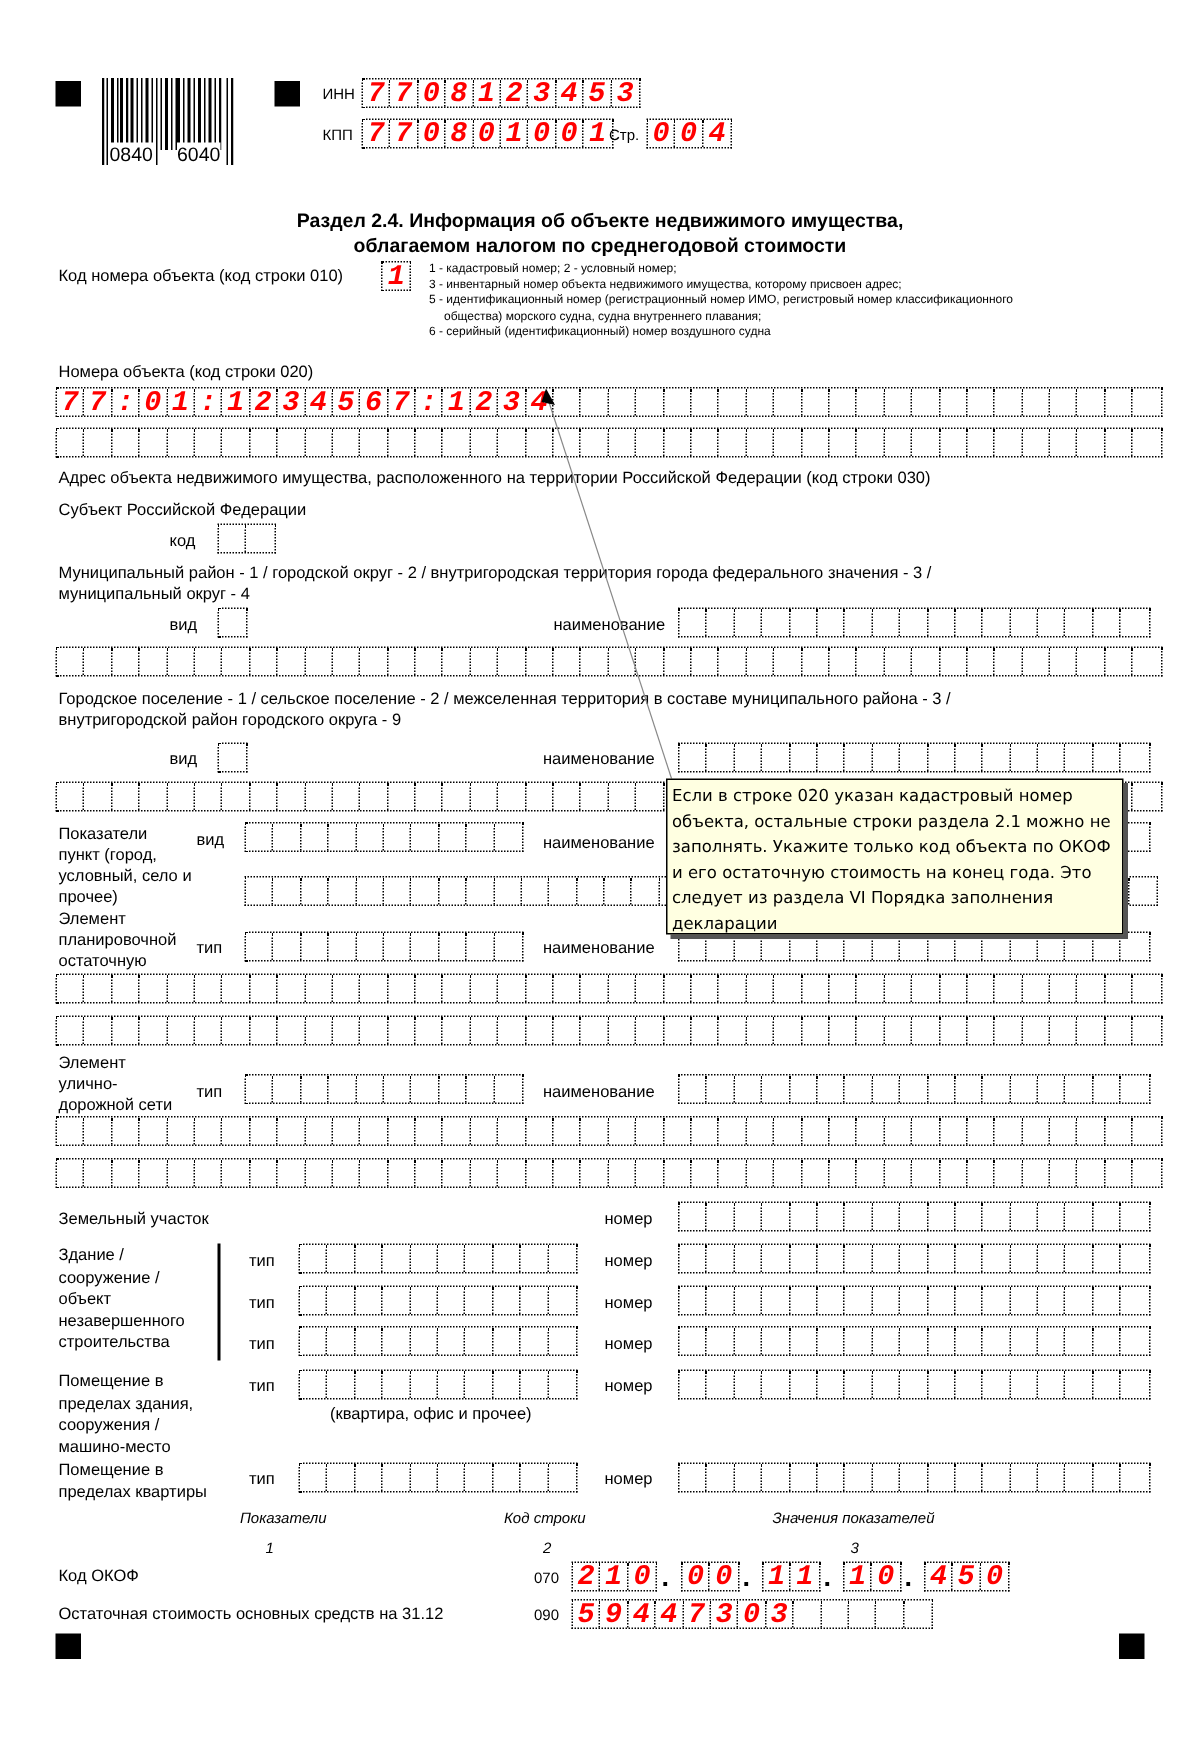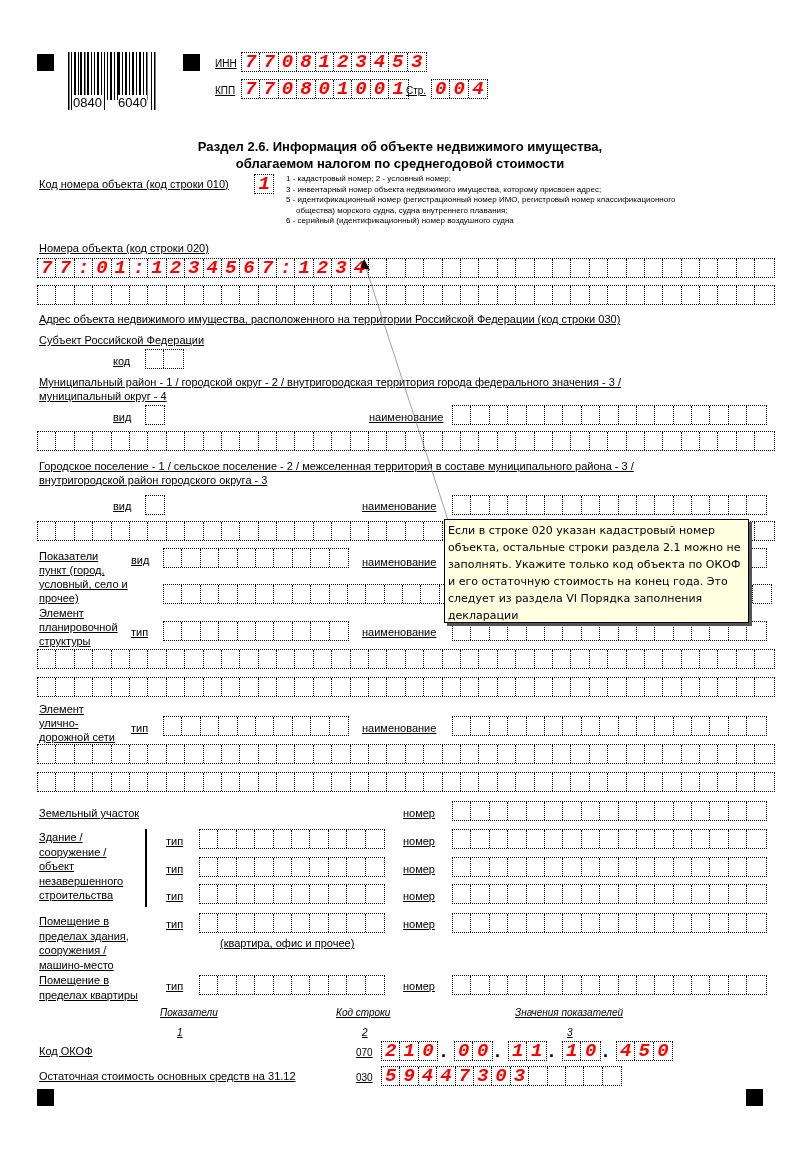--- a/index.html
+++ b/index.html
@@ -2,21 +2,21 @@
 <html><head>
 <meta charset="utf-8">
 <style>
   html,body{margin:0;padding:0;background:#fff;}
   body{width:800px;height:1160px;position:relative;overflow:hidden;font-family:"Liberation Sans",sans-serif;color:#000;font-size:11px;}
   .abs{position:absolute;}
   .marker{position:absolute;width:17px;height:17px;background:#000;}
   .cells{position:absolute;display:flex;height:20px;border:1px dotted #000;box-sizing:border-box;}
   .cells .c{width:18.4px;height:18px;box-sizing:border-box;border-right:1px dotted #000;font-family:"Liberation Mono",monospace;font-style:italic;font-weight:bold;color:#f00;font-size:19px;line-height:18px;text-align:center;}
   .cells .c:last-child{border-right:none;}
-  .lbl{position:absolute;font-size:11px;white-space:nowrap;text-decoration:underline;}
+  .lbl{position:absolute;font-size:11px;white-space:nowrap;}
   .lbl.sm{font-size:10px;}
   .lbl.it{font-style:italic;font-size:10px;}
   .title{position:absolute;left:0;width:800px;text-align:center;font-weight:bold;font-size:13px;line-height:17px;}
   .legend{position:absolute;left:286px;top:174px;font-size:8px;line-height:10.6px;white-space:nowrap;}
   .legend div.ind{padding-left:10px;}
   .tooltip{position:absolute;left:444px;top:519px;width:305px;height:104px;background:#ffffe1;border:1px solid #000;box-shadow:3px 3px 0 #555;font-family:"DejaVu Sans",sans-serif;font-size:11px;line-height:17px;padding:2px 3px;box-sizing:border-box;}
   .sep{position:absolute;font-size:18px;font-weight:bold;}
   .vbar{position:absolute;width:2px;background:#000;}
   .barcode{position:absolute;left:66px;top:52px;width:94px;height:58px;}
   .barnum{position:absolute;font-size:13px;background:#fff;}
@@ -87,21 +87,21 @@
     <div class="c">0</div>
     <div class="c">1</div>
   </div>
 <span class="lbl sm" style="left:406px;top:85px;">Стр.</span>
 <div class="cells" id="page" style="left:431px;top:79px;">
     <div class="c">0</div>
     <div class="c">0</div>
     <div class="c">4</div>
   </div>
 
-<div class="title" style="top:138px;">Раздел 2.6. Информация об объекте недвижимого имущества,</div>
+<div class="title" style="top:138px;">Раздел 2.4. Информация об объекте недвижимого имущества,</div>
 <div class="title" style="top:155px;">облагаемом налогом по среднегодовой стоимости</div>
 
 <span class="lbl" style="left:39px;top:178px;">Код номера объекта (код строки 010)</span>
 <div class="cells" id="r010" style="left:254px;top:174px;">
     <div class="c">1</div>
   </div>
 <div class="legend">
   <div>1 - кадастровый номер; 2 - условный номер;</div>
   <div>3 - инвентарный номер объекта недвижимого имущества, которому присвоен адрес;</div>
   <div>5 - идентификационный номер (регистрационный номер ИМО, регистровый номер классификационного</div>
@@ -266,21 +266,21 @@
     <div class="c"></div>
     <div class="c"></div>
     <div class="c"></div>
     <div class="c"></div>
     <div class="c"></div>
     <div class="c"></div>
     <div class="c"></div>
   </div>
 
 <span class="lbl" style="left:39px;top:460px;">Городское поселение - 1 / сельское поселение - 2 / межселенная территория в составе муниципального района - 3 /</span>
-<span class="lbl" style="left:39px;top:474px;">внутригородской район городского округа - 3</span>
+<span class="lbl" style="left:39px;top:474px;">внутригородской район городского округа - 9</span>
 <span class="lbl" style="left:113px;top:500px;">вид</span>
 <div class="cells" id="setvid" style="left:145px;top:495px;">
     <div class="c"></div>
   </div>
 <span class="lbl" style="left:362px;top:500px;">наименование</span>
 <div class="cells" id="setname" style="left:452px;top:495px;">
     <div class="c"></div>
     <div class="c"></div>
     <div class="c"></div>
     <div class="c"></div>
@@ -412,21 +412,21 @@
     <div class="c"></div>
     <div class="c"></div>
     <div class="c"></div>
     <div class="c"></div>
     <div class="c"></div>
   </div>
 
 <div class="lbl" style="left:39px;top:606px;line-height:14px;">
   <div>Элемент</div>
   <div>планировочной</div>
-  <div>структуры</div>
+  <div>остаточную</div>
 </div>
 <span class="lbl" style="left:131px;top:626px;">тип</span>
 <div class="cells" id="planvid" style="left:163px;top:621px;">
     <div class="c"></div>
     <div class="c"></div>
     <div class="c"></div>
     <div class="c"></div>
     <div class="c"></div>
     <div class="c"></div>
     <div class="c"></div>
@@ -901,21 +901,21 @@
     <div class="c">0</div>
   </div>
 <span class="sep" style="left:603px;top:1041px;">.</span>
 <div class="cells" id="ok5" style="left:616px;top:1041px;">
     <div class="c">4</div>
     <div class="c">5</div>
     <div class="c">0</div>
   </div>
 
 <span class="lbl" style="left:39px;top:1070px;">Остаточная стоимость основных средств на 31.12</span>
-<span class="lbl sm" style="left:356px;top:1072px;">030</span>
+<span class="lbl sm" style="left:356px;top:1072px;">090</span>
 <div class="cells" id="r050" style="left:381px;top:1066px;">
     <div class="c">5</div>
     <div class="c">9</div>
     <div class="c">4</div>
     <div class="c">4</div>
     <div class="c">7</div>
     <div class="c">3</div>
     <div class="c">0</div>
     <div class="c">3</div>
     <div class="c"></div>

